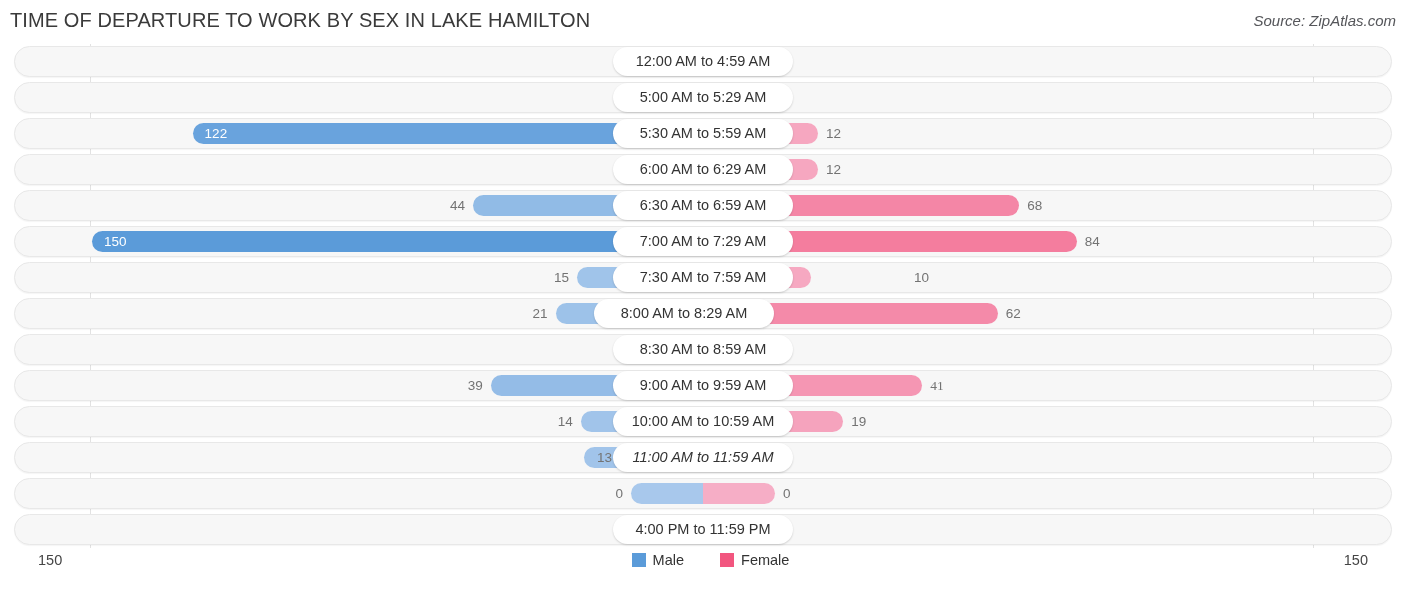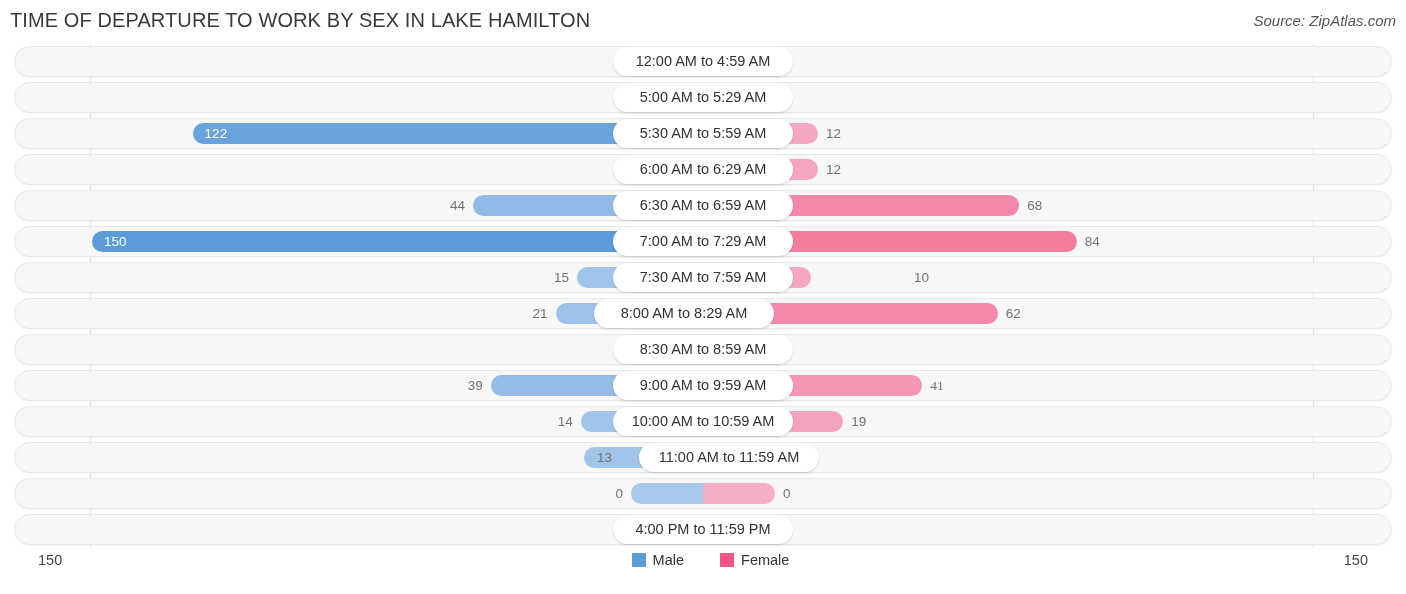--- a/index.html
+++ b/index.html
@@ -256,21 +256,21 @@
       <div class="val" style="right: 819.307px; margin-left: 13px;">14</div>
       <div class="val" style="left: 837.273px;">19</div>
       <div class="cat-pill" style="left: 599px; width: 180px;">10:00 AM to 10:59 AM</div>
     </div>
     <div class="row">
       <div class="track"></div>
       <div class="bar male" style="left: 570.287px; width: 118.713px; background: rgb(161, 196, 234);"></div>
       <div class="bar female" style="left: 689px; width: 72px; background: rgb(246, 174, 198);"></div>
       <div class="val" style="right: 780px;">13</div>
       <div class="val" style="left: 769px;">0</div>
-      <div class="cat-pill" style="left: 625px; width: 180px;">11:00 AM to 11:59 AM</div>
+      <div class="cat-pill" style="left: 599px; width: 180px; font-style: italic;">11:00 AM to 11:59 AM</div>
     </div>
     <div class="row">
       <div class="track"></div>
       <div class="bar male" style="left: 617px; width: 72px; background: rgb(168, 200, 236);"></div>
       <div class="bar female" style="left: 689px; width: 72px; background: rgb(246, 174, 198);"></div>
       <div class="val" style="right: 769px;">0</div>
       <div class="val" style="left: 769px;">0</div>
     </div>
     <div class="row">
       <div class="track"></div>

